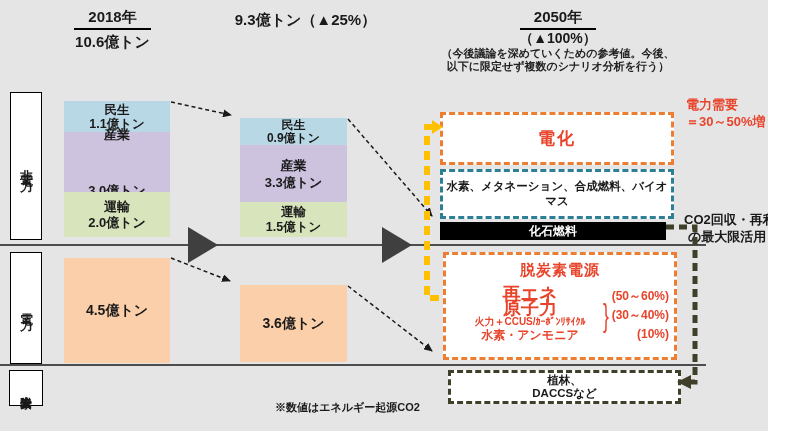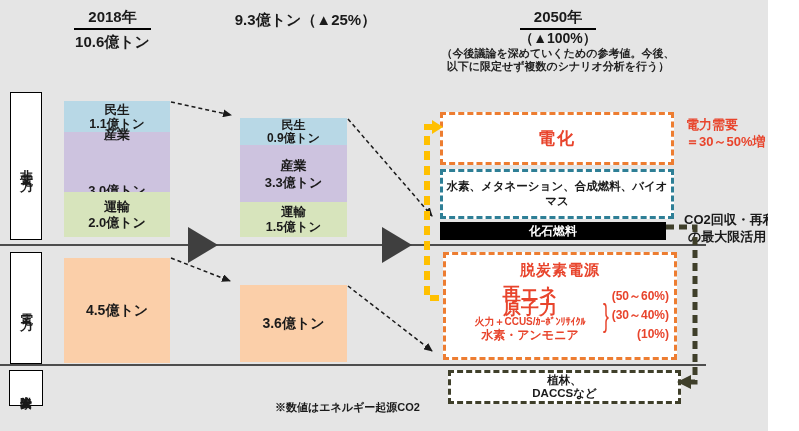--- a/index.html
+++ b/index.html
@@ -164,21 +164,21 @@
         <div class="dz-p">(30～40%)</div>
         <div class="dz-p">(10%)</div>
       </div>
     </div>
 
     <div class="dash-box removal" style="left:448px; top:370px; width:233px; height:34px;">
       <div>植林、</div>
       <div>DACCSなど</div>
     </div>
 
-    <div class="demand" style="left:686px; top:116px;">
+    <div class="demand" style="left:686px; top:96px;">
       <div>電力需要</div>
       <div>＝30～50%増</div>
     </div>
     <div class="co2note" style="left:684px; top:211px;">
       <div>CO2回収・再利用</div>
       <div style="margin-left:4px;">の最大限活用</div>
     </div>
     <div class="footnote" style="left:267px; top:400px;">※数値はエネルギー起源CO2</div>
 
   </div>

